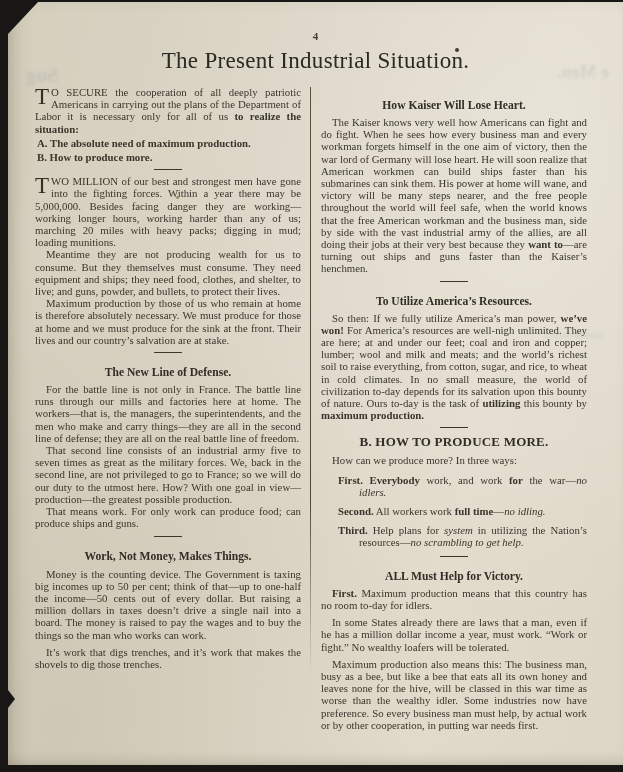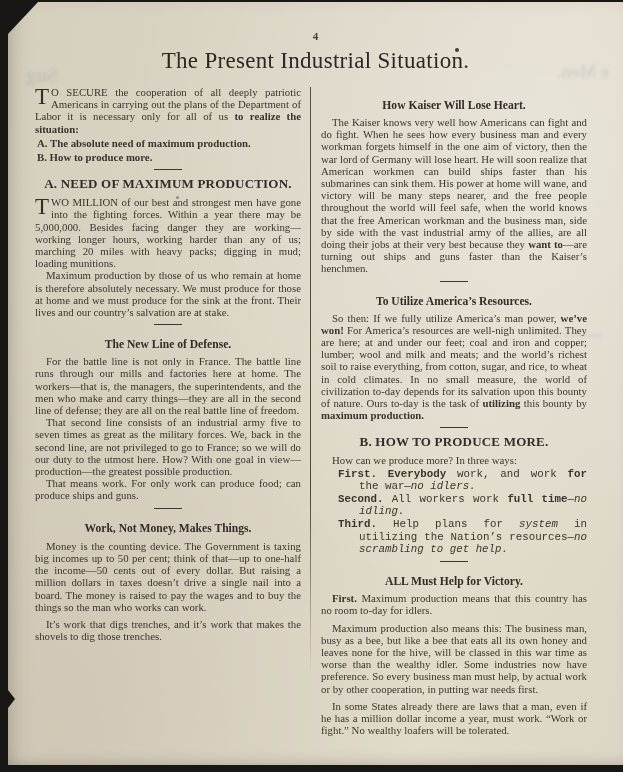--- a/index.html
+++ b/index.html
@@ -75,21 +75,21 @@
   .b{font-weight:bold;}
   .i{font-style:italic;}
   .dropcap{
     float:left;
     font-size:23px;
     line-height:20px;
     padding:1px 2px 0 0;
     color:#332e26;
   }
   .li{margin:2px 0 1px 2px;text-align:left;}
-  .li2{margin:1px 0;padding-left:38px;text-indent:-21px;text-align:justify;font-family:Liberation Mono, monospace;}
+  .li2{margin:7px 0;padding-left:38px;text-indent:-21px;text-align:justify;}
   .heading{
     text-align:center;font-weight:bold;color:#322d26;
     margin:13px 0 4px;
   }
   .heading.lg{font-size:13px;line-height:15px;letter-spacing:.2px;margin:6px 0 5px;}
   .heading.md{font-size:11.6px;line-height:13px;}
   .divider{
     width:28px;height:0;
     border-top:1.6px solid #3c372d;
     margin:6px auto 5px;
@@ -105,22 +105,22 @@
 
   <div class="folio">4</div>
   <h1 class="title">The Present Industrial Situation.</h1>
 
   <div class="columns">
     <div class="col col-left" id="col-left">
         <div class="para noindent"><span class="dropcap">T</span><span>O SECURE the cooperation of all deeply patriotic Americans in carrying out the plans of the Department of Labor it is necessary only for all of us </span><span class="b">to realize the situation:</span></div>
         <div class="li"><span class="b">A. The absolute need of maximum production.</span></div>
         <div class="li"><span class="b">B. How to produce more.</span></div>
         <div class="divider"></div>
-        <div class="heading lg"><span>A. NEED OF MAXIMUM PRODUCTION.</span></div>
         <div class="para noindent"><span class="dropcap">T</span><span>WO MILLION of our best and strongest men have gone into the fighting forces.  Within a year there may be 5,000,000.  Besides facing danger they are working—working longer hours, working harder than any of us; marching 20 miles with heavy packs; digging in mud; loading munitions.</span></div>
+        <div class="para"><span>Meantime they are not producing wealth for us to consume.  But they themselves must consume.  They need equipment and ships; they need food, clothes, and shelter, to live; and guns, powder, and bullets, to protect their lives.</span></div>
         <div class="para"><span>Maximum production by those of us who remain at home is therefore absolutely necessary.  We must produce for those at home and we must produce for the sink at the front.  Their lives and our country’s salvation are at stake.</span></div>
         <div class="divider"></div>
         <div class="heading md"><span>The New Line of Defense.</span></div>
         <div class="para"><span>For the battle line is not only in France.  The battle line runs through our mills and factories here at home.  The workers—that is, the managers, the superintendents, and the men who make and carry things—they are all in the second line of defense; they are all on the real battle line of freedom.</span></div>
         <div class="para"><span>That second line consists of an industrial army five to seven times as great as the military forces.  We, back in the second line, are not privileged to go to France; so we will do our duty to the utmost here.  How?  With one goal in view—production—the greatest possible production.</span></div>
         <div class="para"><span>That means work.  For only work can produce food; can produce ships and guns.</span></div>
         <div class="divider"></div>
         <div class="heading md"><span>Work, Not Money, Makes Things.</span></div>
         <div class="para gap"><span>Money is the counting device.  The Government is taxing big incomes up to 50 per cent; think of that—up to one-half the income—50 cents out of every dollar.  But raising a million dollars in taxes doesn’t drive a single nail into a board.  The money is raised to pay the wages and to buy the things so the man who works can work.</span></div>
         <div class="para gap"><span>It’s work that digs trenches, and it’s work that makes the shovels to dig those trenches.</span></div>
@@ -134,22 +134,22 @@
         <div class="para"><span>So then: If we fully utilize America’s man power, </span><span class="b">we’ve won!</span><span>  For America’s resources are well-nigh unlimited.  They are here; at and under our feet; coal and iron and copper; lumber; wool and milk and meats; and the world’s richest soil to raise everything, from cotton, sugar, and rice, to wheat in cold climates.  In no small measure, the world of civilization to-day depends for its salvation upon this bounty of nature.  Ours to-day is the task of </span><span class="b">utilizing</span><span> this bounty by </span><span class="b">maximum production.</span></div>
         <div class="divider"></div>
         <div class="heading lg"><span>B. HOW TO PRODUCE MORE.</span></div>
         <div class="para"><span>How can we produce more?  In three ways:</span></div>
         <div class="li2"><span class="b">First. Everybody</span><span> work, and work </span><span class="b">for</span><span> the war—</span><span class="i">no idlers.</span></div>
         <div class="li2"><span class="b">Second.</span><span> All workers work </span><span class="b">full time</span><span>—</span><span class="i">no idling.</span></div>
         <div class="li2"><span class="b">Third.</span><span> Help plans for </span><span class="i">system</span><span> in utilizing the Nation’s resources—</span><span class="i">no scrambling to get help.</span></div>
         <div class="divider"></div>
         <div class="heading md"><span>ALL Must Help for Victory.</span></div>
         <div class="para"><span class="b">First.</span><span>  Maximum production means that this country has no room to-day for idlers.</span></div>
+        <div class="para gap"><span>In some States already there are laws that a man, even if he has a million dollar income a year, must work.  “Work or fight.”  No wealthy loafers will be tolerated.</span></div>
         <div class="para gap"><span>Maximum production also means this: The business man, busy as a bee, but like a bee that eats all its own honey and leaves none for the hive, will be classed in this war time as worse than the wealthy idler.  Some industries now have preference.  So every business man must help, by actual work or by other cooperation, in putting war needs first.</span></div>
-        <div class="para gap"><span>In some States already there are laws that a man, even if he has a million dollar income a year, must work.  “Work or fight.”  No wealthy loafers will be tolerated.</span></div>
       </div>
   </div>
 
   <div class="corner-cut"></div>
   <div class="notch"></div>
   <div class="speck"></div>
   <div class="speck2"></div>
 </div>
 
 </body></html>

